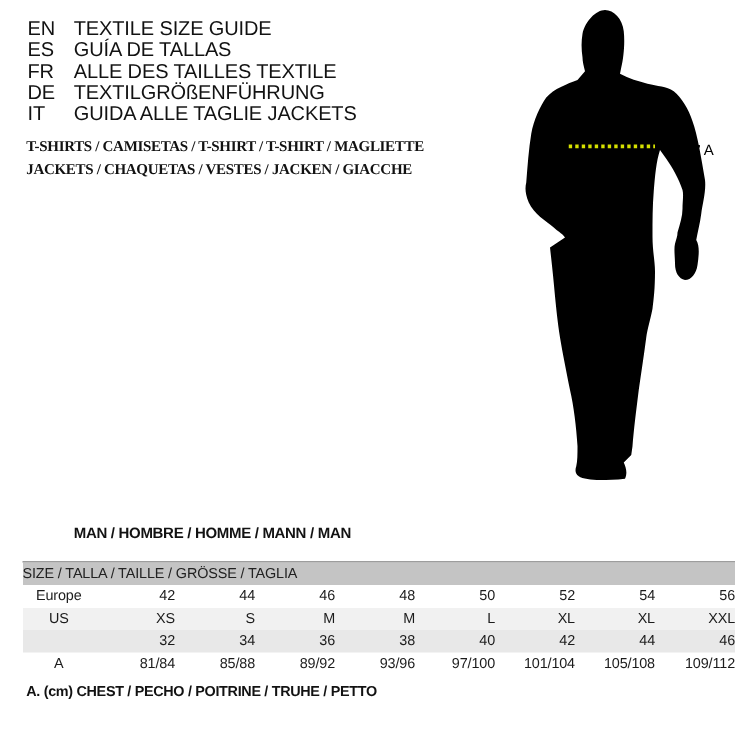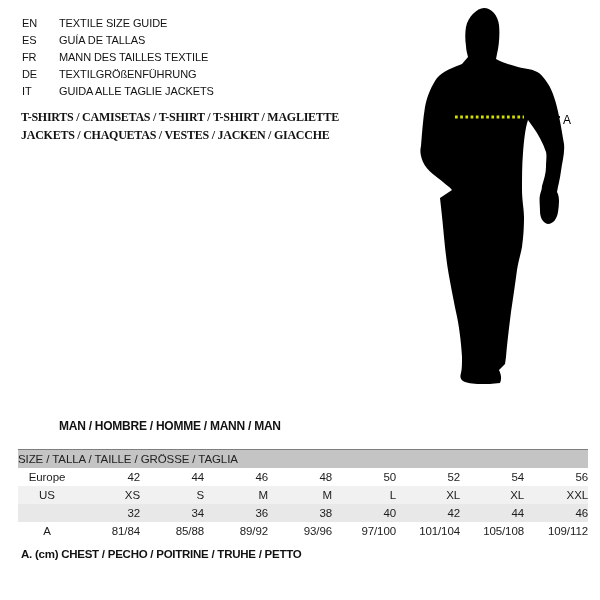--- a/index.html
+++ b/index.html
@@ -2,21 +2,21 @@
 <html><head>
 <meta charset="utf-8">
 <style>
   * { margin:0; padding:0; box-sizing:border-box; }
   html,body { width:600px; height:600px; }
   body {
     position:relative; background:#ffffff;
     font-family:"Liberation Sans", sans-serif; color:#121212;
     overflow:hidden;
   }
-  .lang-block { position:absolute; left:22px; top:15px; font-size:11px; line-height:17px; letter-spacing:-0.1px; }
+  .lang-block { position:absolute; left:22px; top:15px; font-size:16px; line-height:17px; letter-spacing:-0.1px; }
   .lang-row { display:flex; }
   .lang-code { width:37px; flex:0 0 37px; }
   .category-block { position:absolute; left:21px; top:108px; font-size:12px; font-weight:700; line-height:18px; letter-spacing:-0.25px;font-family:Liberation Serif, serif; }
   .figure-wrap { position:absolute; left:410px; top:4px; width:170px; height:392px; }
   .figure-wrap svg { position:absolute; left:0; top:0; }
   .chest-label { position:absolute; left:153px; top:109px; font-size:12px; color:#000; }
   .section-title { position:absolute; left:21px; top:419px; font-size:12px; font-weight:700; letter-spacing:-0.25px;padding-left:38px; }
   table.size-table {
     position:absolute; left:18px; top:449px; width:570px;
     border-collapse:collapse; table-layout:fixed;
@@ -42,21 +42,21 @@
   <div class="lang-row">
     <span class="lang-code">EN</span>
     <span class="lang-label">TEXTILE SIZE GUIDE</span>
   </div>
   <div class="lang-row">
     <span class="lang-code">ES</span>
     <span class="lang-label">GUÍA DE TALLAS</span>
   </div>
   <div class="lang-row">
     <span class="lang-code">FR</span>
-    <span class="lang-label">MANN DES TAILLES TEXTILE</span>
+    <span class="lang-label">ALLE DES TAILLES TEXTILE</span>
   </div>
   <div class="lang-row">
     <span class="lang-code">DE</span>
     <span class="lang-label">TEXTILGRÖßENFÜHRUNG</span>
   </div>
   <div class="lang-row">
     <span class="lang-code">IT</span>
     <span class="lang-label">GUIDA ALLE TAGLIE JACKETS</span>
   </div>
 </div>

